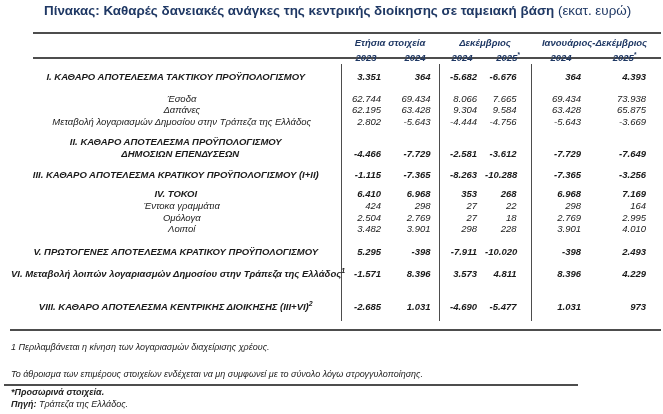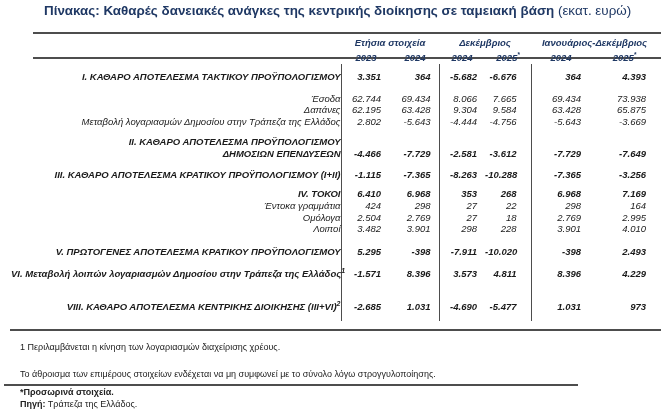--- a/index.html
+++ b/index.html
@@ -22,34 +22,34 @@
   thead td{ color:var(--navy); font-weight:bold; text-align:center; height:12px; line-height:12px; }
   thead sup{ font-size:6.5px; }
   tbody td:nth-child(2), tbody td:nth-child(4), tbody td:nth-child(6){ border-left:1.5px solid var(--rule); }
   tbody td:nth-child(n+2){ text-align:right; }
   tbody td:nth-child(2){ padding-right:10px; }
   tbody td:nth-child(3){ padding-right:8px; }
   tbody td:nth-child(4){ padding-right:8px;padding-left:8px; }
   tbody td:nth-child(5){ padding-right:14px; }
   tbody td:nth-child(6){ padding-right:10px; }
   tbody td:nth-child(7){ padding-right:12px; }
-  tbody td:first-child{ text-align:right; padding-left:3px;margin-top:25px; }
+  tbody td:first-child{ text-align:center; padding-left:3px;margin-top:25px; }
   tr.sec td{ font-weight:bold; height:13px; }
   tr.sub td{ font-weight:normal; height:11.5px; }
   tr.sub td:first-child{ padding-left:15px; }
   tr.sec2 td{ font-weight:bold; vertical-align:bottom; }
   tr.sec2 .l2{ padding-left:9px; }
   .suplbl{ font-size:7px; vertical-align:super; line-height:0; }
   tr.sp td{ height:9px; }
   tr.h7 td{ height:7px; }
   tr.h6 td{ height:6px; }
   tr.h10 td{ height:10px; }
   tr.h11 td{ height:11px; }
 
-  .fn{ position:absolute; left:20px; font-size:9px; line-height:11px; color:#222; white-space:nowrap; }
+  .fn{ position:absolute; left:11px; font-size:9px; line-height:11px; color:#222; white-space:nowrap;font-style:italic; }
   .fn1{ top:342px; } .fn2{ top:354px; } .fnr{ top:369px; }
   .prov{ top:387px; font-weight:bold; }
   .src{ top:399px; }
   .src .sl{ font-weight:bold; }
 </style>
 </head>
 <body>
 
 <div class="page">
 

